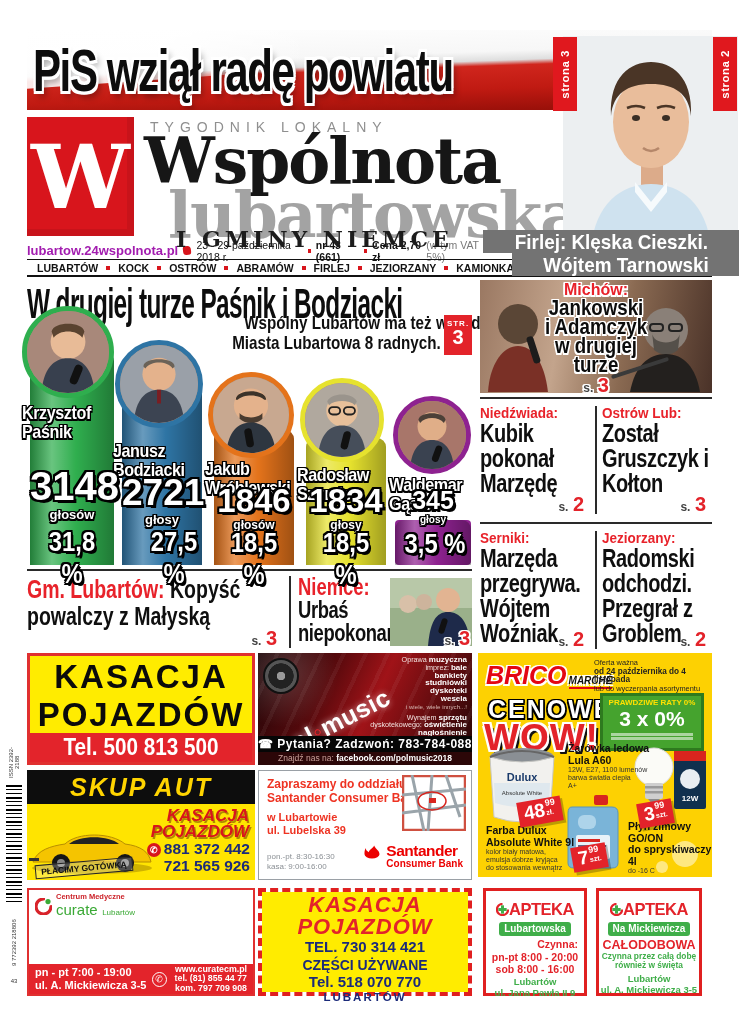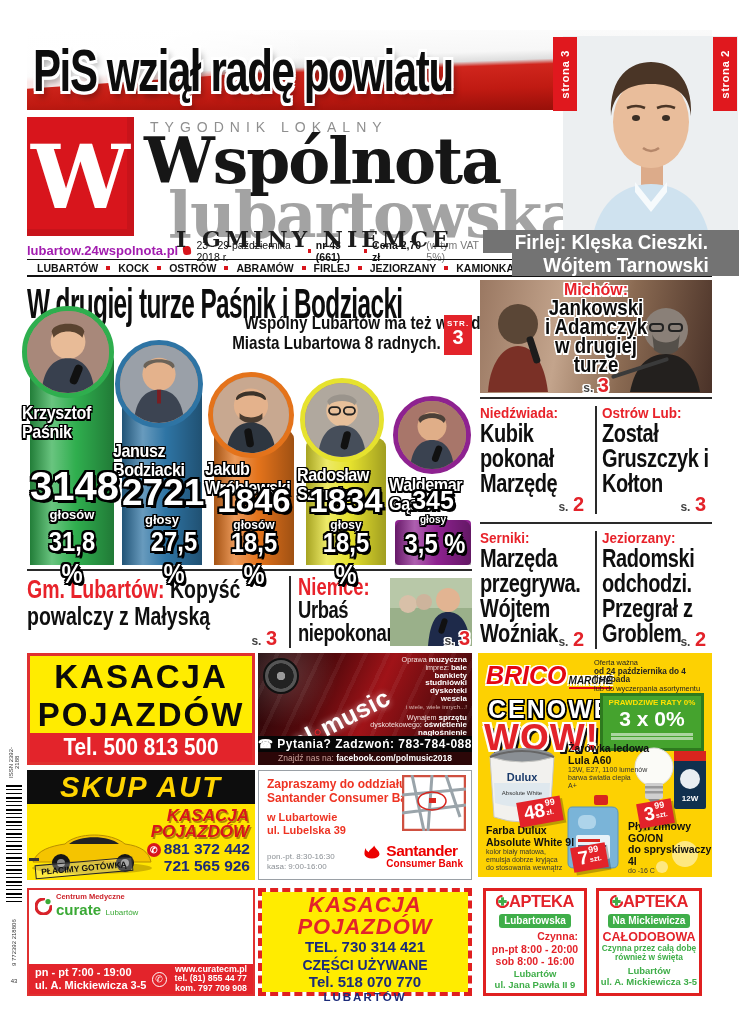--- a/index.html
+++ b/index.html
@@ -120,60 +120,60 @@
   .br-desc{font-weight:400;font-size:7px;line-height:7.8px;color:#333;}
   .ptag{position:absolute;background:#e3232a;color:#fff;padding:1px 6px 2px;transform:rotate(-10deg);
     box-shadow:2px 3px 0 rgba(0,0,0,.25);white-space:nowrap;z-index:3;}
   .ptag .pn{font-size:19px;font-weight:800;}
   .ptag .pc{display:inline-block;vertical-align:top;font-size:9px;font-weight:800;line-height:9px;margin-left:1px;text-align:left;}
   .ptag .pu{display:block;font-size:7px;font-weight:700;}
   .deco{position:absolute;border-radius:50%;background:rgba(255,255,255,.5);}
 
   .skup{left:27px;top:770px;width:228px;height:110px;background:#ffe400;overflow:hidden;}
   .skup-head{height:34px;background:#0d0d0d;text-align:center;}
-  .skup-head span{color:#ffd400;font-weight:800;font-style:italic;font-size:29px;line-height:34px;letter-spacing:2px;}
+  .skup-head span{color:#ffd400;font-weight:800;font-style:italic;font-size:25px;line-height:34px;letter-spacing:2px;}
   .skup-kas{position:absolute;right:6px;top:38px;text-align:right;font-style:italic;font-weight:800;font-size:17px;
     line-height:16px;color:#d8151c;text-shadow:1.5px 1.5px 0 rgba(60,0,0,.4);}
   .skup-ph{position:absolute;right:5px;bottom:6px;text-align:right;color:#1b2a7a;font-weight:800;font-size:15.5px;line-height:17px;}
   .phico{display:inline-block;width:14px;height:14px;border-radius:50%;background:#d8151c;color:#fff;
     font-size:9px;line-height:14px;text-align:center;vertical-align:1px;margin-right:3px;}
   .stamp{position:absolute;left:8px;bottom:5px;border:1.5px solid #222;padding:1px 5px;transform:rotate(-5deg);
     font-size:8.5px;font-weight:800;color:#111;background:rgba(255,255,255,.25);}
 
   .sant{left:258px;top:770px;width:214px;height:110px;background:#fff;border:1px solid #9aa0a6;}
   .sant-h{position:absolute;left:8px;top:7px;font-weight:800;font-size:12px;line-height:13.5px;color:#e32;}
   .sant-a{position:absolute;left:8px;top:40px;font-weight:800;font-size:11px;line-height:13px;color:#e32;}
   .sant-t{position:absolute;left:8px;bottom:8px;font-size:8px;line-height:9.5px;color:#8a8f94;}
   .sant-map{position:absolute;right:5px;top:4px;width:64px;height:56px;}
   .sant-logo{position:absolute;right:8px;bottom:10px;display:flex;align-items:flex-start;gap:4px;}
   .sant-logo .t1{color:#ec0000;font-weight:800;font-size:15.5px;line-height:15px;letter-spacing:-.5px;}
   .sant-logo .t2{color:#ec0000;font-weight:700;font-size:10px;}
 
   .curate{left:27px;top:888px;width:228px;height:108px;border:2px solid #e03030;background:#fff;}
   .cur-head{position:absolute;left:6px;top:3px;display:flex;gap:4px;align-items:center;}
   .cur-small{color:#cc2229;font-size:7.5px;font-weight:700;line-height:8px;}
-  .cur-brand{color:#3aa935;font-size:15px;font-weight:700;line-height:14px;margin-top:36px;}
+  .cur-brand{color:#3aa935;font-size:15px;font-weight:400;line-height:14px;margin-top:36px;}
   .cur-city{color:#3aa935;font-size:8px;font-weight:400;}
   .cur-mid{position:absolute;left:0;right:0;top:24px;text-align:center;}
   .cur-dept{color:#d8232a;font-weight:700;font-size:10.5px;line-height:12px;}
   .cur-doc{color:#111;font-weight:700;font-size:13px;line-height:14px;}
   .cur-div{height:1px;background:#9cc89c;width:62%;margin:1px auto;}
   .cur-foot{position:absolute;left:0;right:0;bottom:0;height:30px;background:#e3242b;color:#fff;
     display:flex;justify-content:space-between;align-items:center;padding:0 6px;box-sizing:border-box;}
   .cur-foot .l{font-weight:800;font-size:11px;line-height:13px;}
   .cur-foot .r{text-align:right;font-weight:700;font-size:8.8px;line-height:9.6px;}
 
   .kas2o{left:258px;top:888px;width:214px;height:108px;background:#fff;border:4px dashed #e02020;box-sizing:border-box;}
   .kas2{position:absolute;inset:0;background:#ffec00;text-align:center;padding-top:2px;}
   .kas2 .kp{color:#e3232a;font-weight:800;font-style:italic;font-size:22px;line-height:22px;letter-spacing:1px;}
   .kas2 .ph{color:#1b2a7a;font-weight:800;font-size:15px;line-height:17px;}
   .kas2 .pt{color:#1b2a7a;font-weight:800;font-size:14px;line-height:15px;margin-top:3px;}
   .kas2 .ct{color:#1b2a7a;font-weight:800;font-size:11.5px;letter-spacing:2px;line-height:14px;}
 
-  .apteka{background:#fff;border:3px solid #e02020;box-sizing:border-box;text-align:center;padding-top:2px;}
+  .apteka{background:#fff;border:3px solid #e02020;box-sizing:border-box;text-align:center;padding-top:10px;}
   .apt-brand{color:#e3232a;font-weight:800;font-size:16.5px;letter-spacing:-.5px;line-height:17px;}
   .apt-badge{display:inline-block;background:#3fae49;color:#fff;font-weight:700;font-size:10px;line-height:14px;
     padding:0 5px;border-radius:3px;margin:2px 0;}
   .apt-red{color:#e3232a;font-weight:800;font-size:10.5px;line-height:12.5px;}
   .apt-green{color:#3fae49;font-weight:800;font-size:9.5px;line-height:11px;}
   .apt-greens{color:#3fae49;font-weight:600;font-size:8.4px;line-height:9.4px;}
   .apt-title{color:#e3232a;font-weight:800;font-size:12.5px;line-height:14px;}
 
   .bcs{left:2px;top:742px;width:24px;height:264px;font-size:6px;color:#333;text-align:center;}
   .bcs .vtxt{writing-mode:vertical-rl;transform:rotate(180deg);height:40px;margin:0 auto;}

